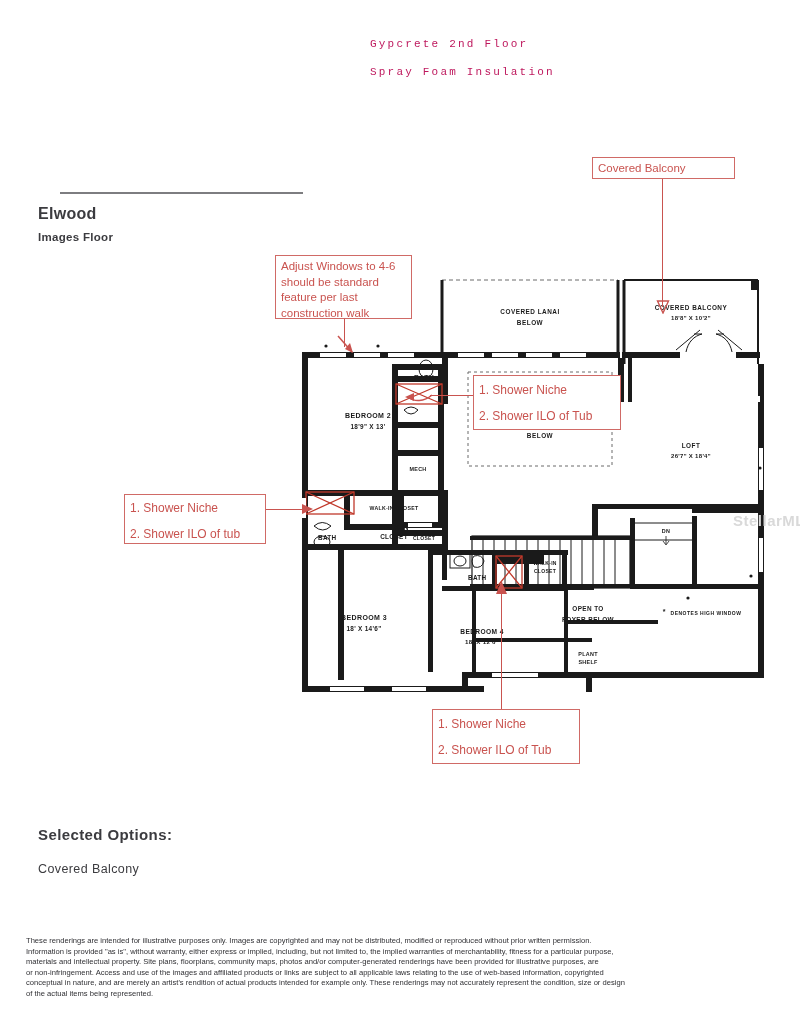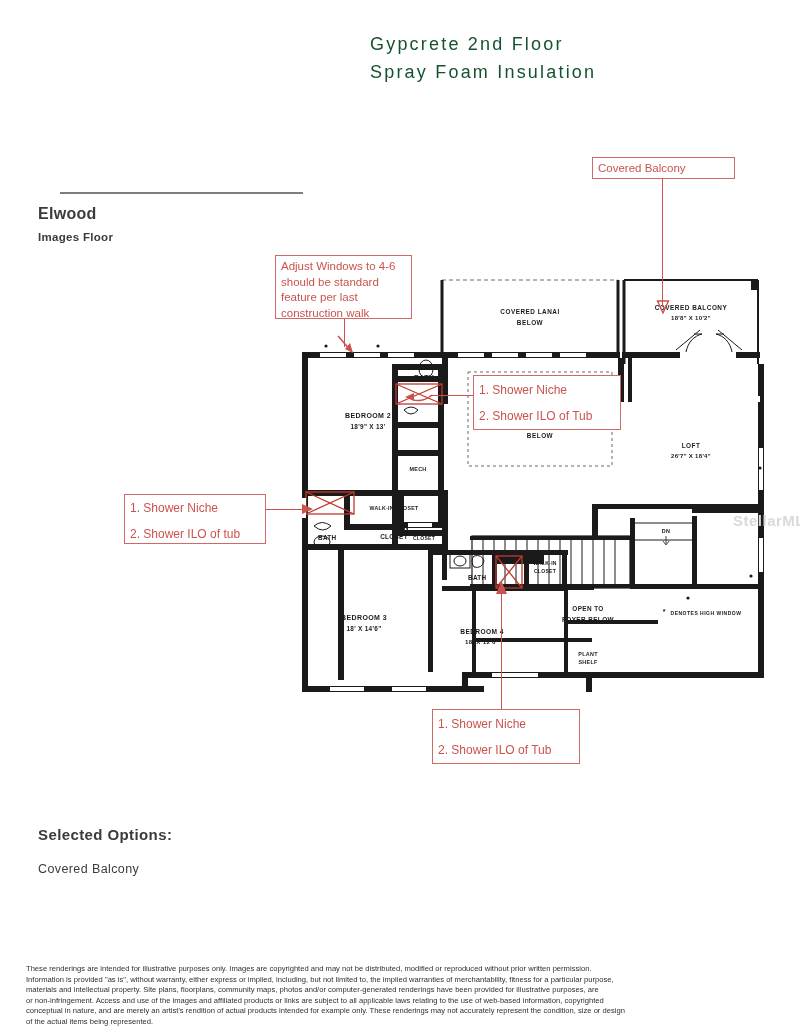--- a/index.html
+++ b/index.html
@@ -9,22 +9,22 @@
     font-family:"Liberation Sans", sans-serif;
     color:#231f20;
     position:relative;
     overflow:hidden;
   }
   .page{position:absolute;inset:0;}
 
   
   .hdr-title{
     position:absolute;left:370px;top:30px;width:360px;
-    color:#14532d;font-size:18px;letter-spacing:2.2px;
-    line-height:28px;font-family:Liberation Sans, sans-serif;
+    color:#be185d;font-size:11px;letter-spacing:2.2px;
+    line-height:28px;font-family:Liberation Mono, monospace;
     white-space:nowrap;
   }
   .hdr-title div{font-weight:400;}
 
   
   .logo{
     position:absolute;left:46px;top:92px;
     font-family:"Liberation Serif", serif;
     font-size:34px;font-weight:700;font-style:italic;
     color:#262c4c;letter-spacing:-0.5px;
@@ -73,21 +73,20 @@
     font-size:15px;font-weight:700;color:#3b3b3f;letter-spacing:.4px;
   }
   .sel-item{
     position:absolute;left:38px;top:862px;
     font-size:12.5px;color:#3b3b3f;letter-spacing:.4px;
   }
   .disc{
     position:absolute;left:26px;top:936px;width:712px;
     font-size:7.6px;line-height:10.6px;color:#2f2f33;
     font-family:"Liberation Sans",sans-serif;
-    margin-top:28px;
   }
   .disc p{margin:0;}
 </style>
 </head>
 <body>
 
 <div class="page">
 
   <div class="hdr-title">
     <div>Gypcrete 2nd Floor</div>

